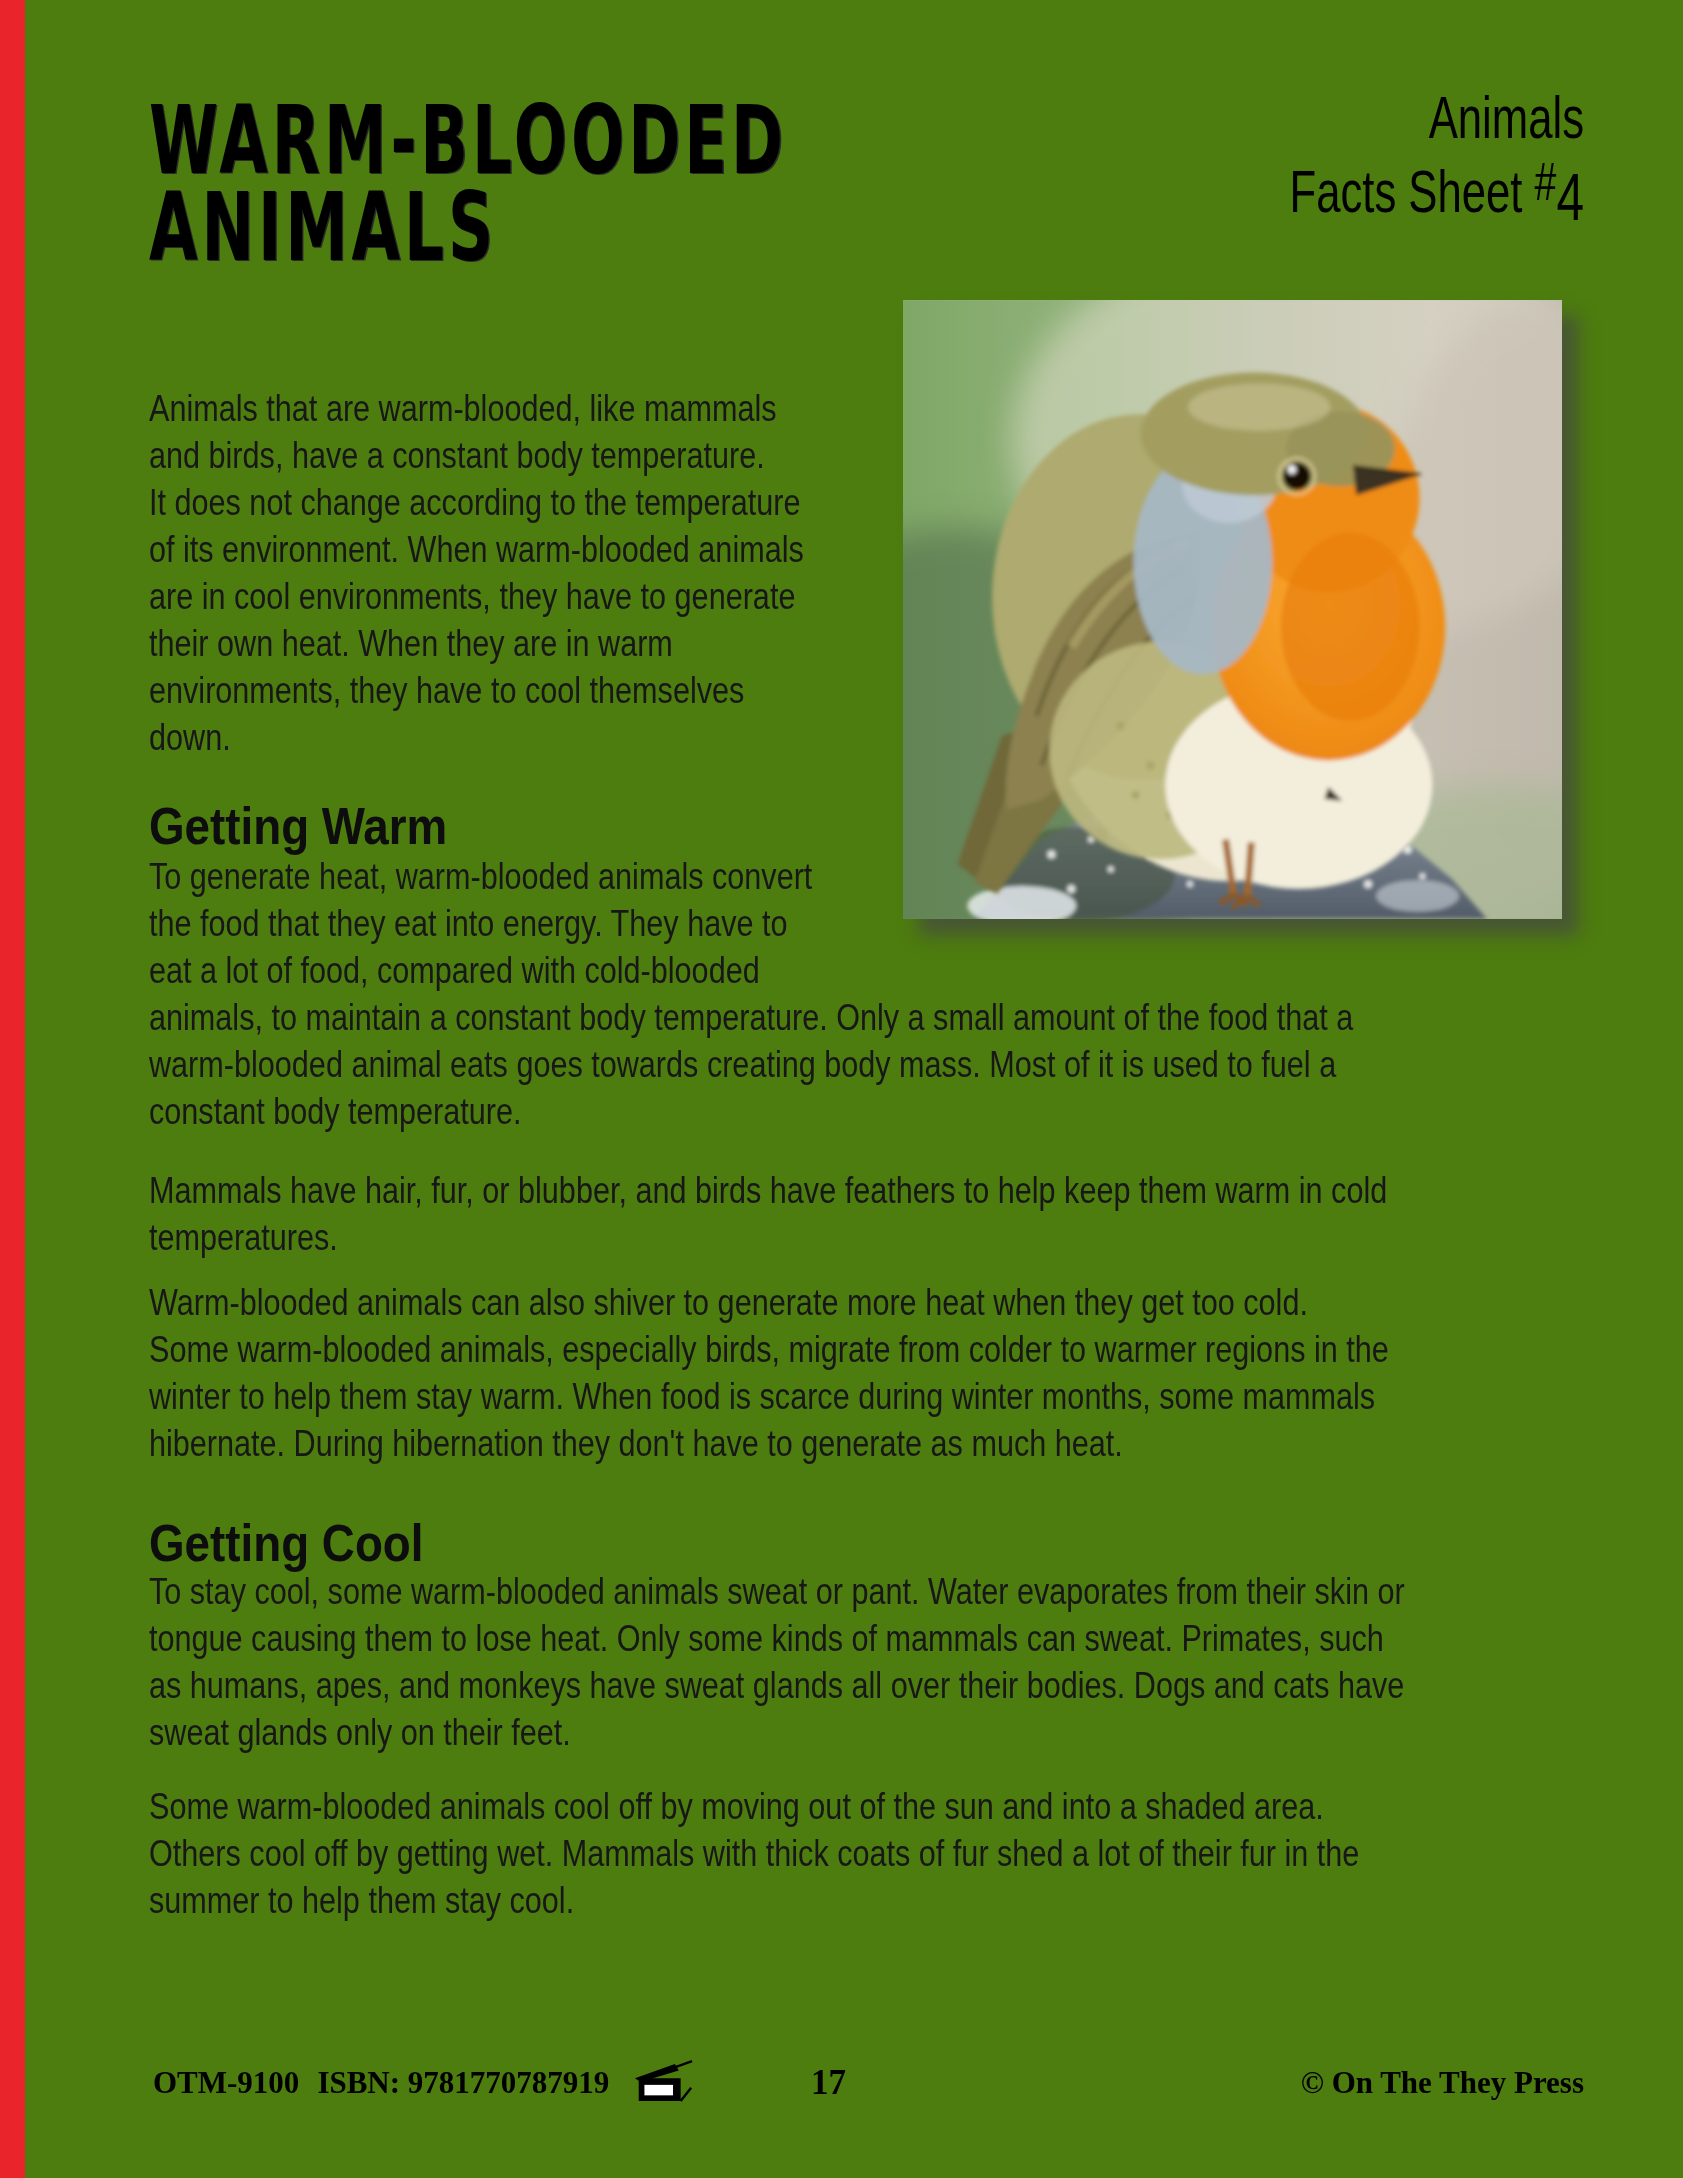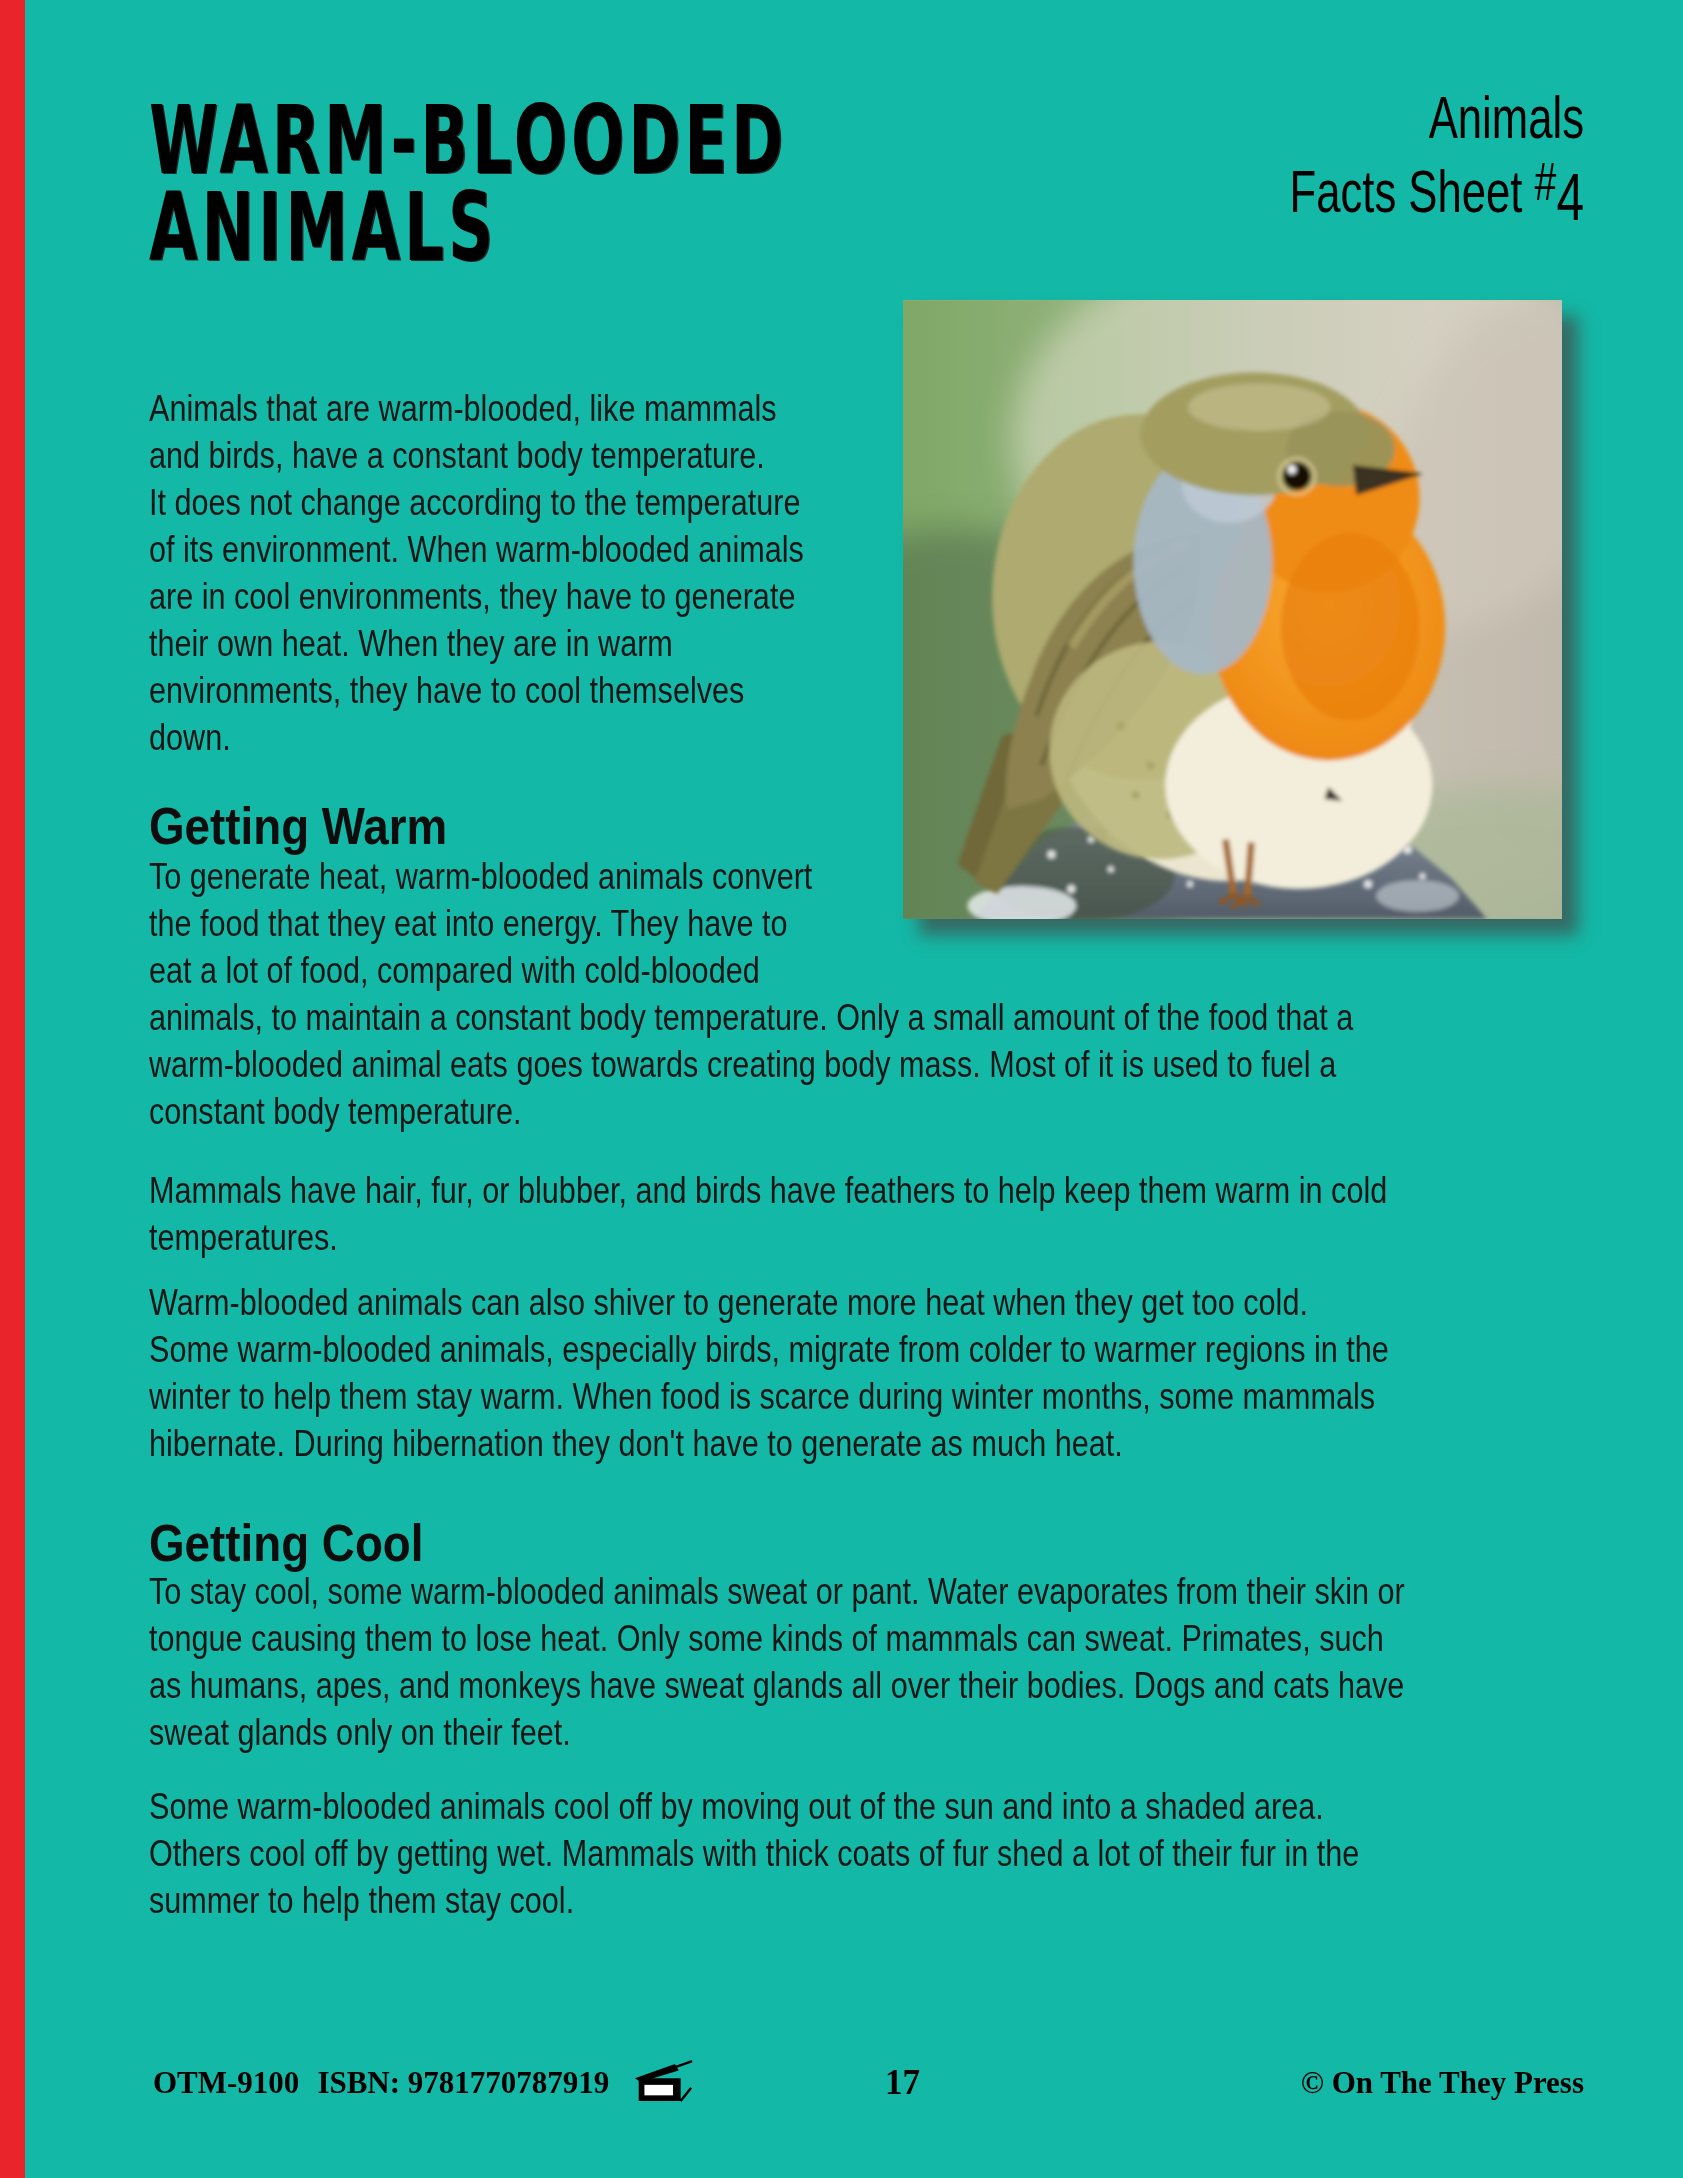--- a/index.html
+++ b/index.html
@@ -1,21 +1,21 @@
 <!DOCTYPE html>
 <html><head>
 <meta charset="utf-8">
 <style>
   * { margin: 0; padding: 0; box-sizing: border-box; }
   html, body { background: #ffffff; }
   .page {
     position: relative;
     width: 1683px;
     height: 2178px;
-    background: #14b8a6;
+    background: #4d7c0f;
     overflow: hidden;
     font-family: "Liberation Sans", sans-serif;
     color: #1b1b1b;
   }
   .edge-bar {
     position: absolute;
     left: 0; top: 0;
     width: 25px; height: 2178px;
     background: #e9242a;
   }
@@ -87,21 +87,21 @@
     display: flex;
     align-items: flex-start;
     gap: 18px;
     white-space: nowrap;
   }
   .footer-left .icon { display: inline-block; margin-left: 6px; transform: translateY(-6px); }
   .footer-page {
     position: absolute;
     left: 811px; top: 2063px;
     width: 109px;
-    text-align: right;
+    text-align: left;
     font-family: "Liberation Serif", serif;
     font-weight: bold;
     font-size: 35px;
     color: #000;
   }
   .footer-right {
     position: absolute;
     right: 99px; top: 2065px;
     font-family: "Liberation Serif", serif;
     font-weight: bold;

